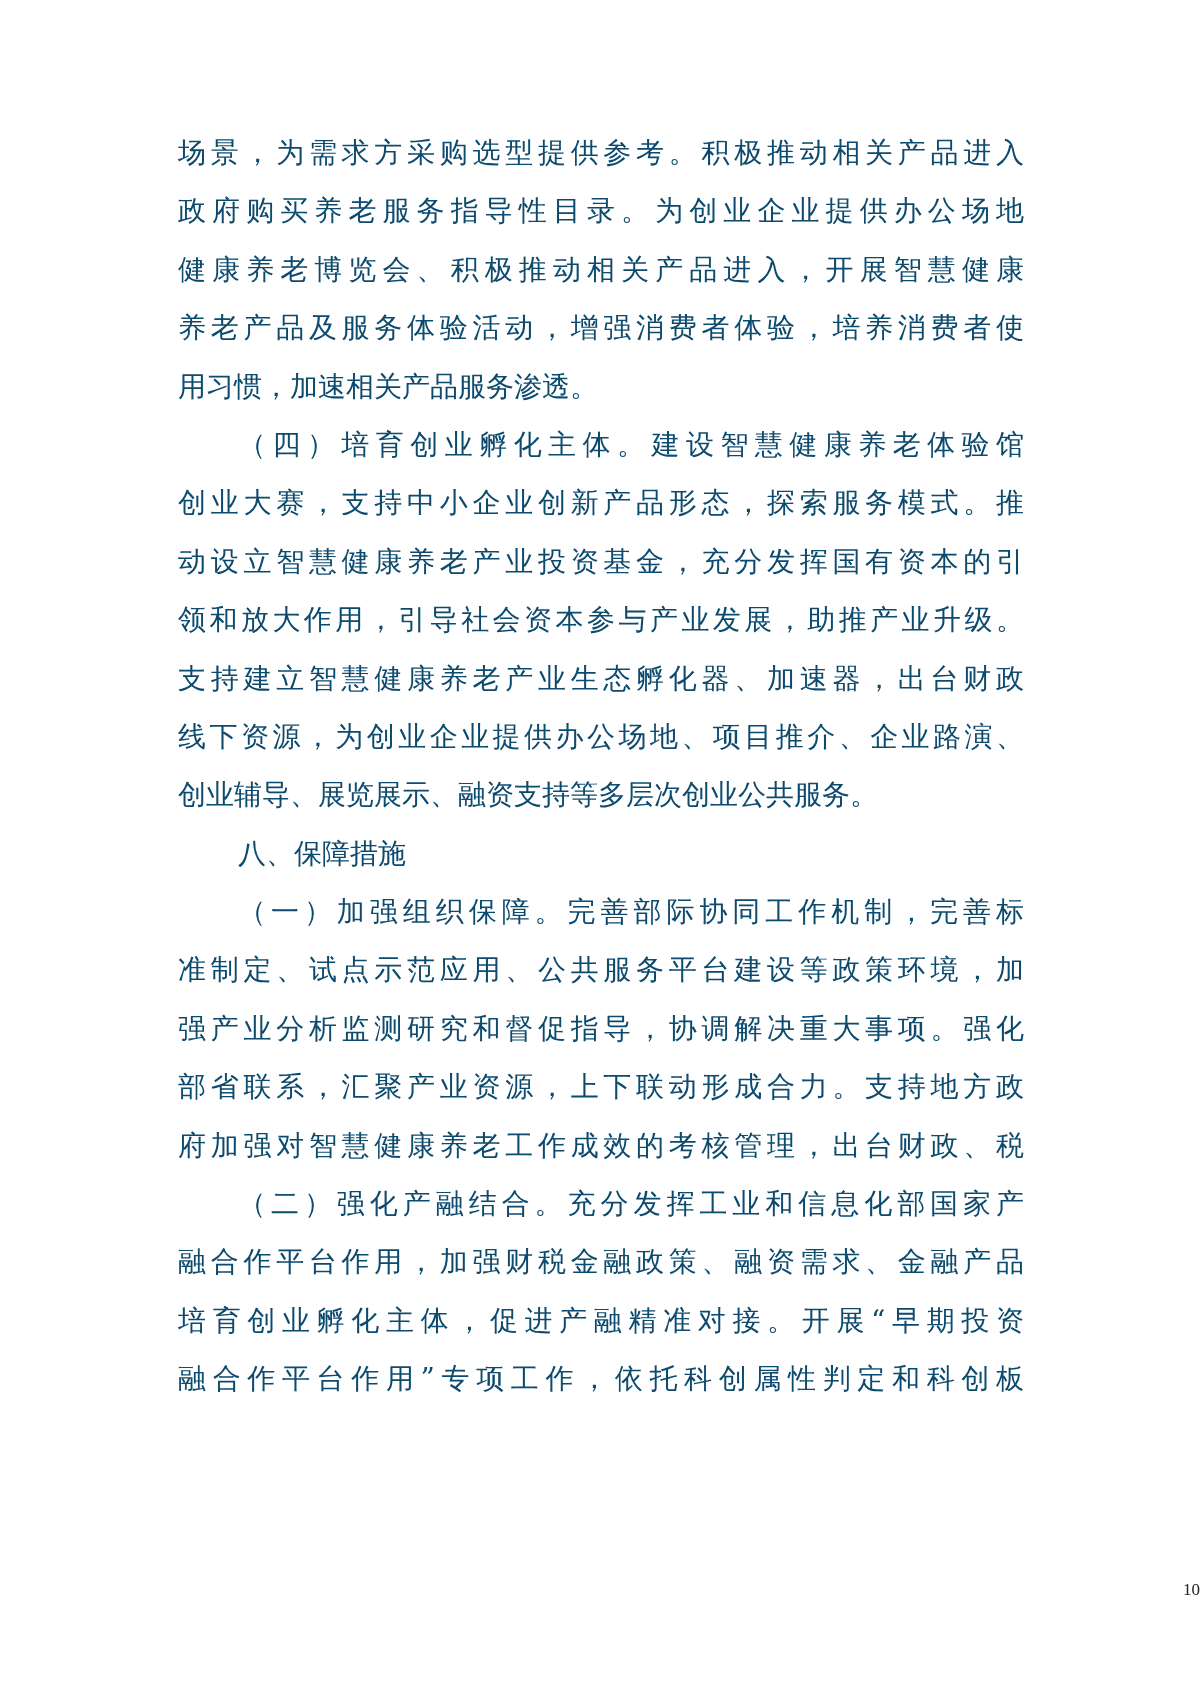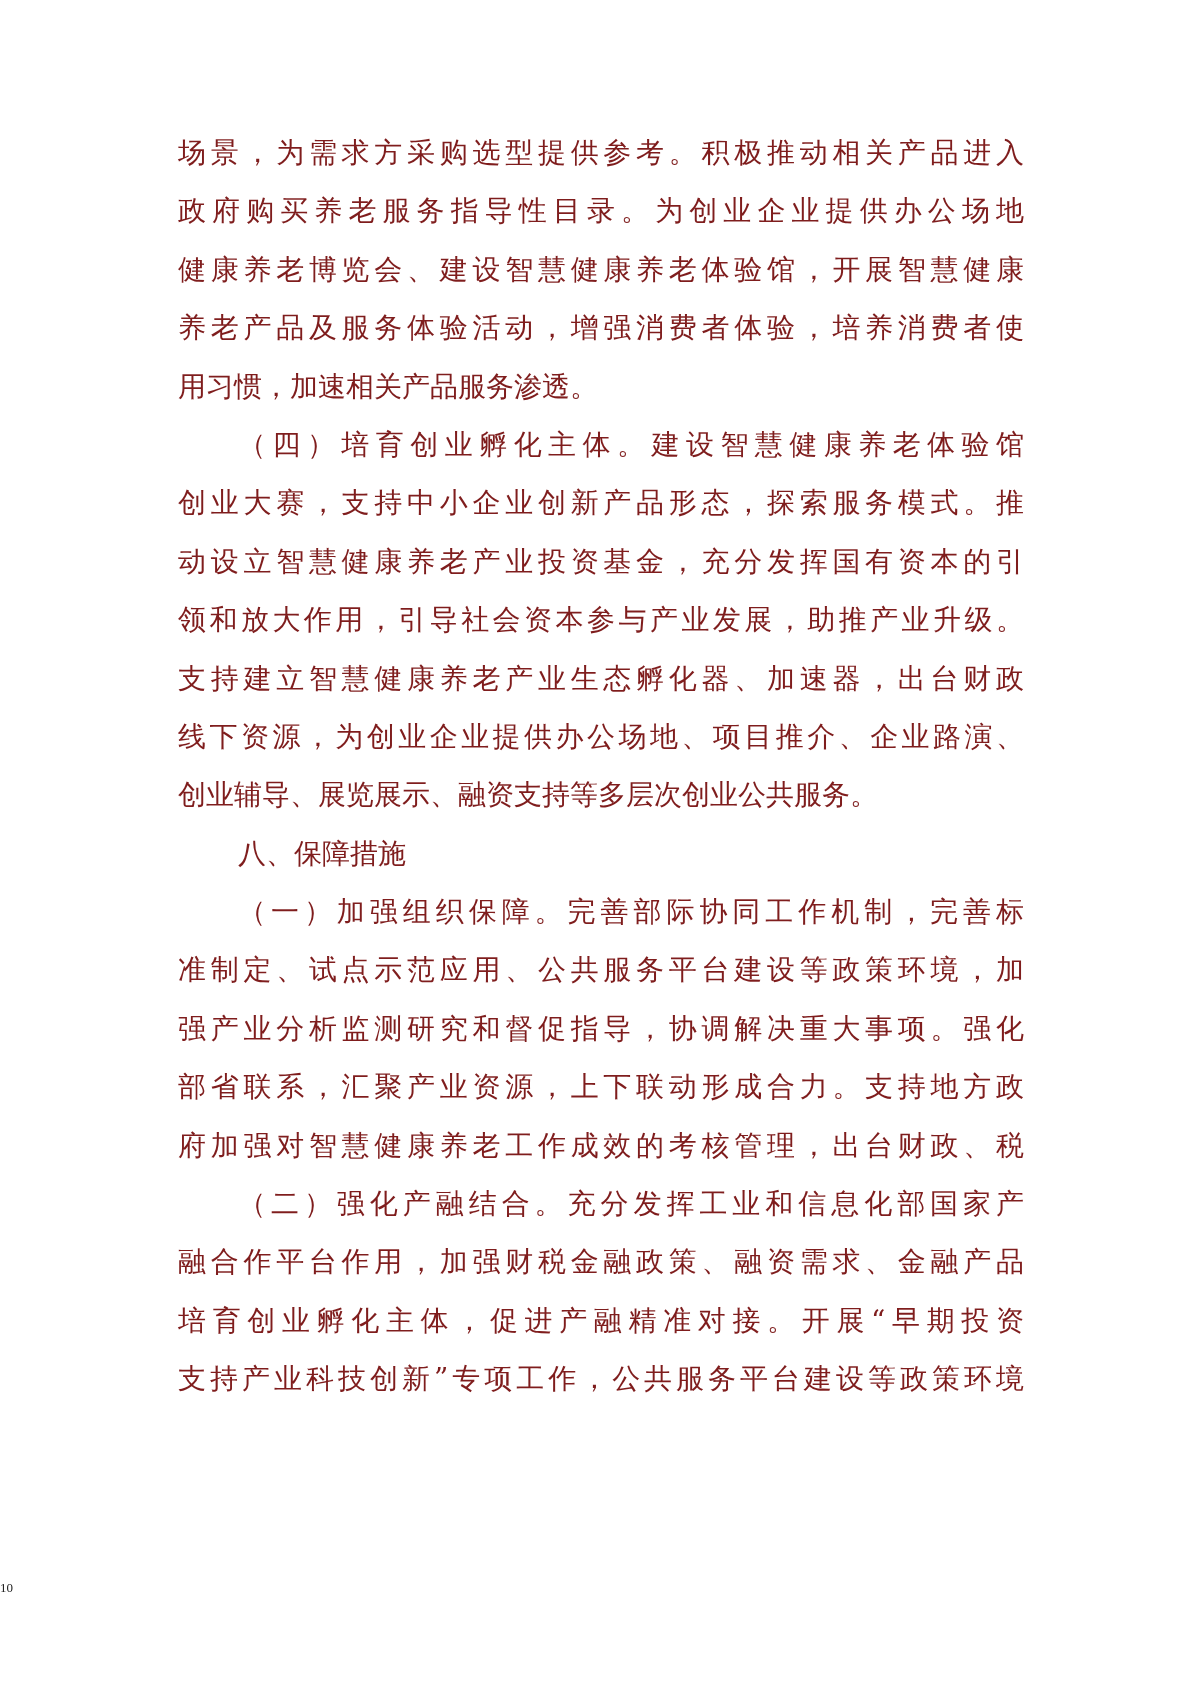--- a/index.html
+++ b/index.html
@@ -3,46 +3,46 @@
   <meta charset="utf-8">
   <style>
     html, body { margin: 0; padding: 0; background: #ffffff; }
     body { width: 1200px; height: 1698px; position: relative; overflow: hidden; }
     .page {
       position: absolute; left: 0; top: 0; width: 1200px; height: 1698px; background: #ffffff;
     }
     .content {
       position: absolute; left: 178px; top: 124px; width: 846px;
       font-family: "DejaVu Serif", "Liberation Serif", serif;
-      color: #7f1d1d;
+      color: #0c4a6e;
     }
     .line {
       height: 58.4px; line-height: 58.4px; font-size: 28px;
       white-space: nowrap; text-align: justify; text-align-last: justify;
       letter-spacing: 0px;
     }
     .line.last { text-align-last: left; }
     .indent { padding-left: 60px; }
     .bold { font-weight: normal; font-family: "DejaVu Sans", "Liberation Sans", sans-serif; }
     .heading { font-family: "DejaVu Sans", "Liberation Sans", sans-serif; padding-left: 60px; text-align-last: left; }
     .page-number {
-      position: absolute; left: 0; width: 1200px; top: 1580px; text-align: left;
-      font-family: "Liberation Serif", "DejaVu Serif", serif; font-size: 13px; color: #222;
+      position: absolute; left: 0; width: 1200px; top: 1580px; text-align: right;
+      font-family: "Liberation Serif", "DejaVu Serif", serif; font-size: 17px; color: #222;
     }
   </style>
 </head>
 <body>
 
 <div class="page">
   <div class="content">
 
     <div>
       <div class="line">场景，为需求方采购选型提供参考。积极推动相关产品进入</div>
       <div class="line">政府购买养老服务指导性目录。为创业企业提供办公场地</div>
-      <div class="line">健康养老博览会、建设智慧健康养老体验馆，开展智慧健康</div>
+      <div class="line">健康养老博览会、积极推动相关产品进入，开展智慧健康</div>
       <div class="line">养老产品及服务体验活动，增强消费者体验，培养消费者使</div>
       <div class="line last">用习惯，加速相关产品服务渗透。</div>
     </div>
 
     <div>
       <div class="line indent">
         <span class="bold">（四）培育创业孵化主体。</span><span>建设智慧健康养老体验馆</span>
       </div>
       <div class="line">创业大赛，支持中小企业创新产品形态，探索服务模式。推</div>
       <div class="line">动设立智慧健康养老产业投资基金，充分发挥国有资本的引</div>
@@ -63,19 +63,19 @@
       <div class="line">部省联系，汇聚产业资源，上下联动形成合力。支持地方政</div>
       <div class="line">府加强对智慧健康养老工作成效的考核管理，出台财政、税</div>
     </div>
 
     <div>
       <div class="line indent">
         <span class="bold">（二）强化产融结合。</span><span>充分发挥工业和信息化部国家产</span>
       </div>
       <div class="line">融合作平台作用，加强财税金融政策、融资需求、金融产品</div>
       <div class="line">培育创业孵化主体，促进产融精准对接。开展“早期投资</div>
-      <div class="line">支持产业科技创新”专项工作，公共服务平台建设等政策环境</div>
+      <div class="line">融合作平台作用”专项工作，依托科创属性判定和科创板</div>
     </div>
 
   </div>
 
   <div class="page-number">10</div>
 </div>
 
 </body></html>

